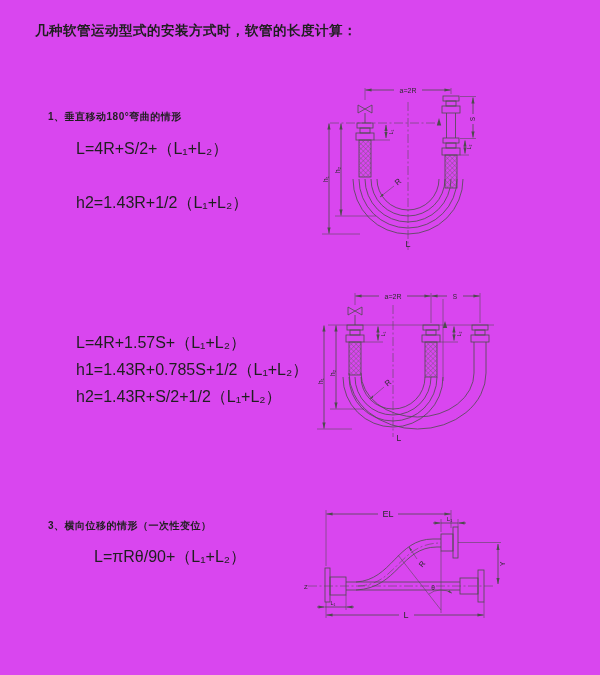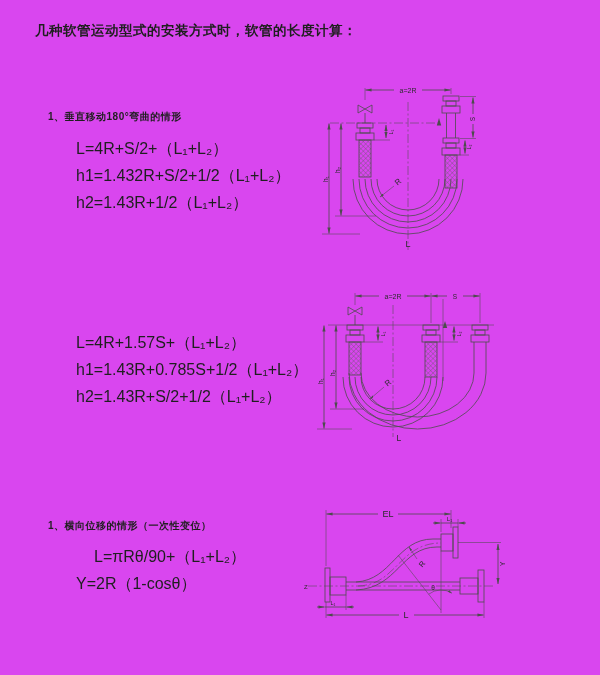--- a/index.html
+++ b/index.html
@@ -17,30 +17,28 @@
 </style>
 </head>
 <body>
 
 <div class="page">
 
   <div class="title">几种软管运动型式的安装方式时，软管的长度计算：</div>
 
   <div class="heading" style="left:48px;top:110px">1、垂直移动180°弯曲的情形</div>
   <div class="formula" style="left:76px;top:139px">L=4R+S/2+（L₁+L₂）</div>
-  <div class="formula" style="left:76px;top:166px">h1=1.432R+S/2+1/2（L₁+L₂）</div>
   <div class="formula" style="left:76px;top:193px">h2=1.43R+1/2（L₁+L₂）</div>
 
   <div class="formula" style="left:76px;top:333px">L=4R+1.57S+（L₁+L₂）</div>
   <div class="formula" style="left:76px;top:360px">h1=1.43R+0.785S+1/2（L₁+L₂）</div>
   <div class="formula" style="left:76px;top:387px">h2=1.43R+S/2+1/2（L₁+L₂）</div>
 
-  <div class="heading" style="left:48px;top:519px">1、横向位移的情形（一次性变位）</div>
+  <div class="heading" style="left:48px;top:519px">3、横向位移的情形（一次性变位）</div>
   <div class="formula" style="left:94px;top:547px">L=πRθ/90+（L₁+L₂）</div>
-  <div class="formula" style="left:76px;top:574px">Y=2R（1-cosθ）</div>
 
   <svg class="diag" style="left:308px;top:76px" width="290" height="180" viewBox="0 0 290 180">
     <defs>
       <marker id="ar1" viewBox="0 0 8 4" refX="7.6" refY="2" markerWidth="8" markerHeight="4" orient="auto-start-reverse">
         <path d="M0,0 L8,2 L0,4 Z" fill="#4d4d4d"></path>
       </marker>
       <pattern id="hz1" width="3.4" height="3.4" patternUnits="userSpaceOnUse" patternTransform="rotate(45)">
         <line x1="0" y1="0" x2="0" y2="3.4" stroke="#5a5a5a" stroke-width="0.6"></line>
         <line x1="0" y1="0" x2="3.4" y2="0" stroke="#5a5a5a" stroke-width="0.6"></line>
       </pattern>

